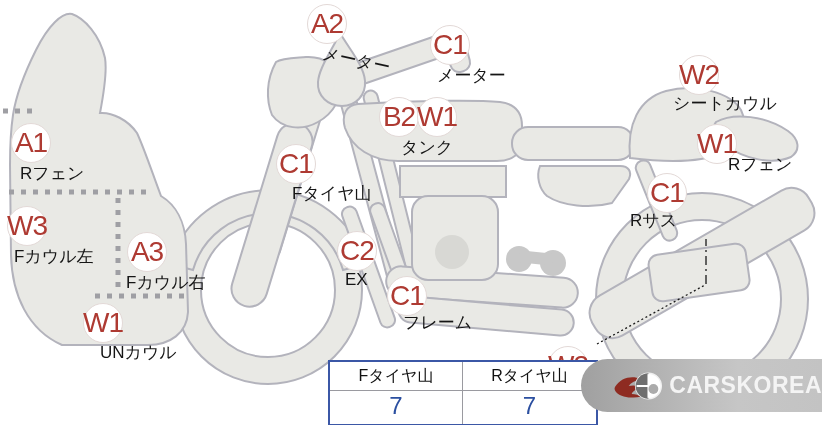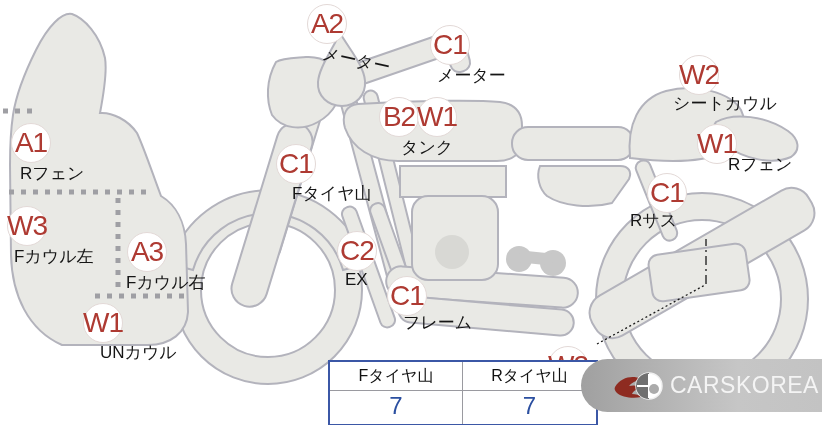--- a/index.html
+++ b/index.html
@@ -17,21 +17,21 @@
       grid-template-columns:1fr 1fr;z-index:6;}
   .tt-h{font-size:16px;color:#111;text-align:center;padding:4px 0 3px;
         border-bottom:1px solid #9a9aa0;}
   .tt-h.first{border-right:1px solid #9a9aa0;}
   .tt-v{font-size:24px;color:var(--tblval,#2b4fa0);text-align:center;padding:1px 0 4px;}
   .tt-v.first{border-right:1px solid #9a9aa0;}
   .watermark{position:absolute;left:581px;top:359px;width:241px;height:53px;z-index:10;
       border-radius:27px 0 0 27px;display:flex;align-items:center;gap:7px;
       padding-left:30px;box-sizing:border-box;
       background:linear-gradient(90deg,#a0a0a0 0%,#c6c6c6 65%,#c3c3c3 100%);}
-  .wm-text{font-size:23px;font-weight:normal;color:#f4f4f4;letter-spacing:0.5px;}
+  .wm-text{font-size:23px;font-weight:bold;color:#f4f4f4;letter-spacing:0.5px;}
 </style>
 </head>
 <body>
 
 <div class="stage">
 
   <svg class="bike-svg" width="822" height="425" viewBox="0 0 822 425">
     <g fill="#e9e9e5" stroke="#b3b3bc" stroke-width="2">
 
       <circle cx="268" cy="290" r="94"></circle>

